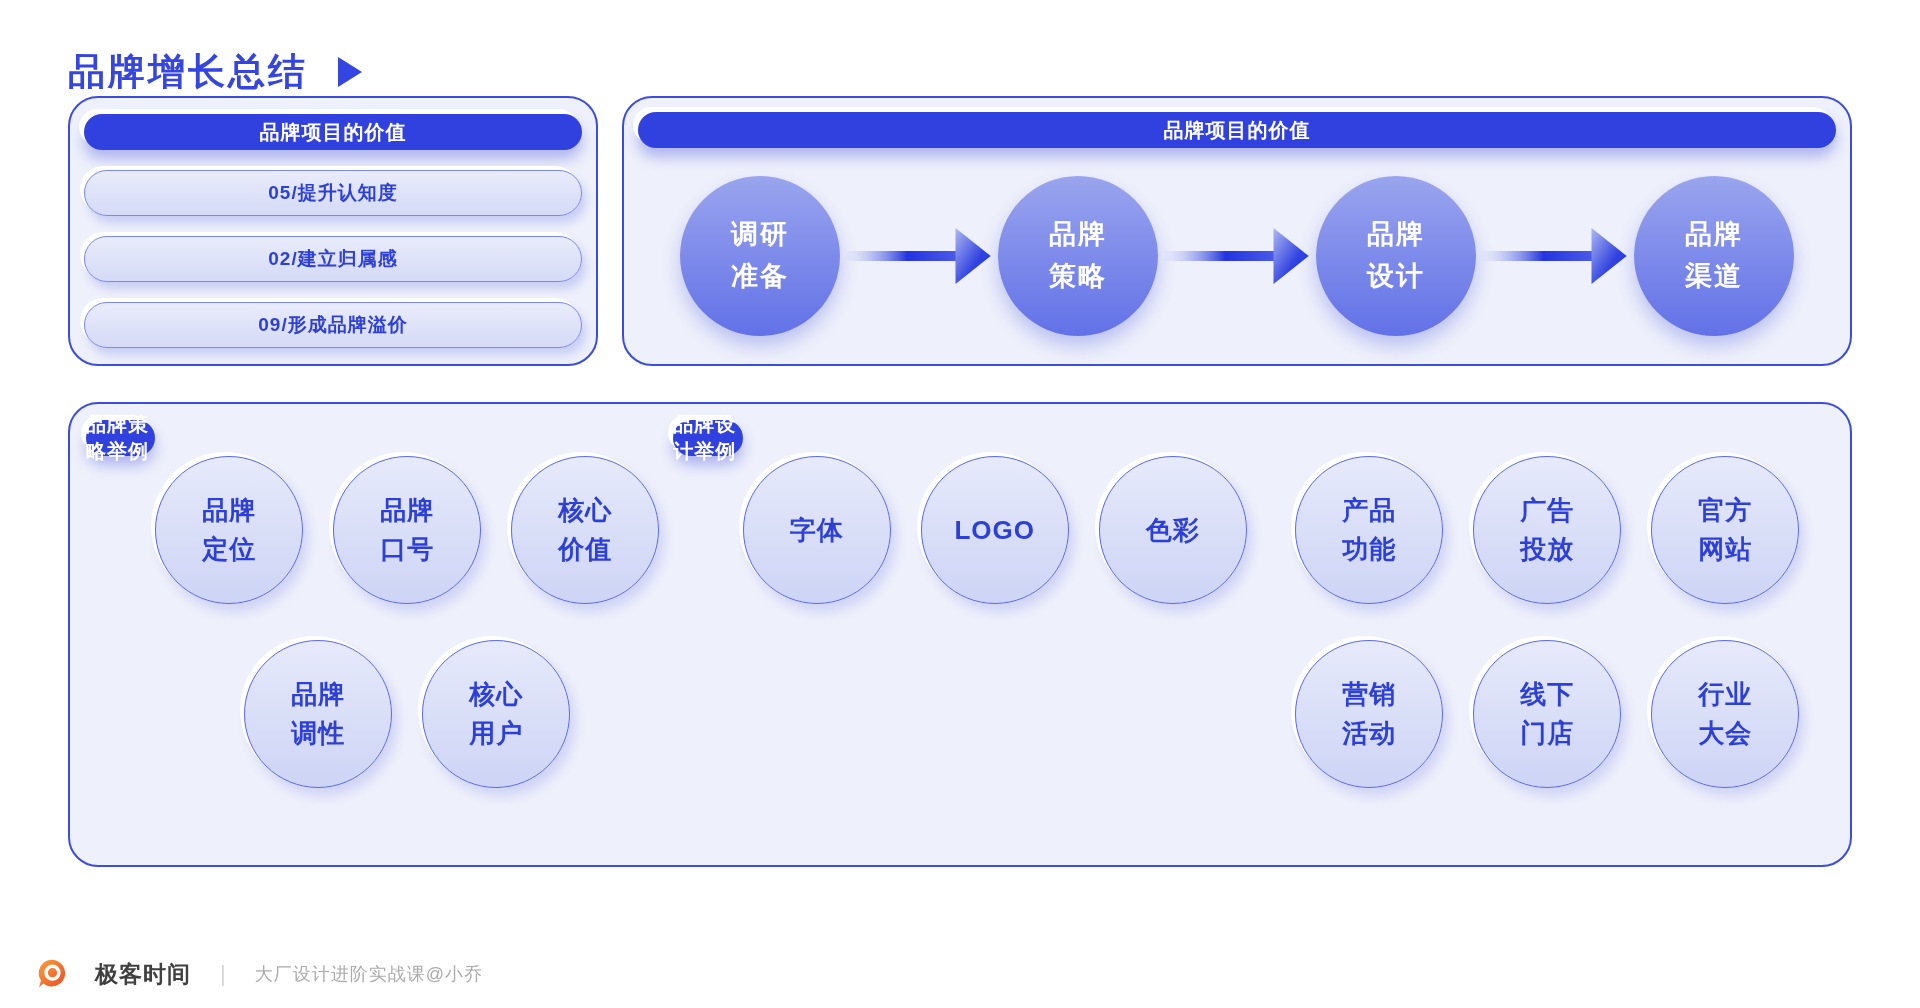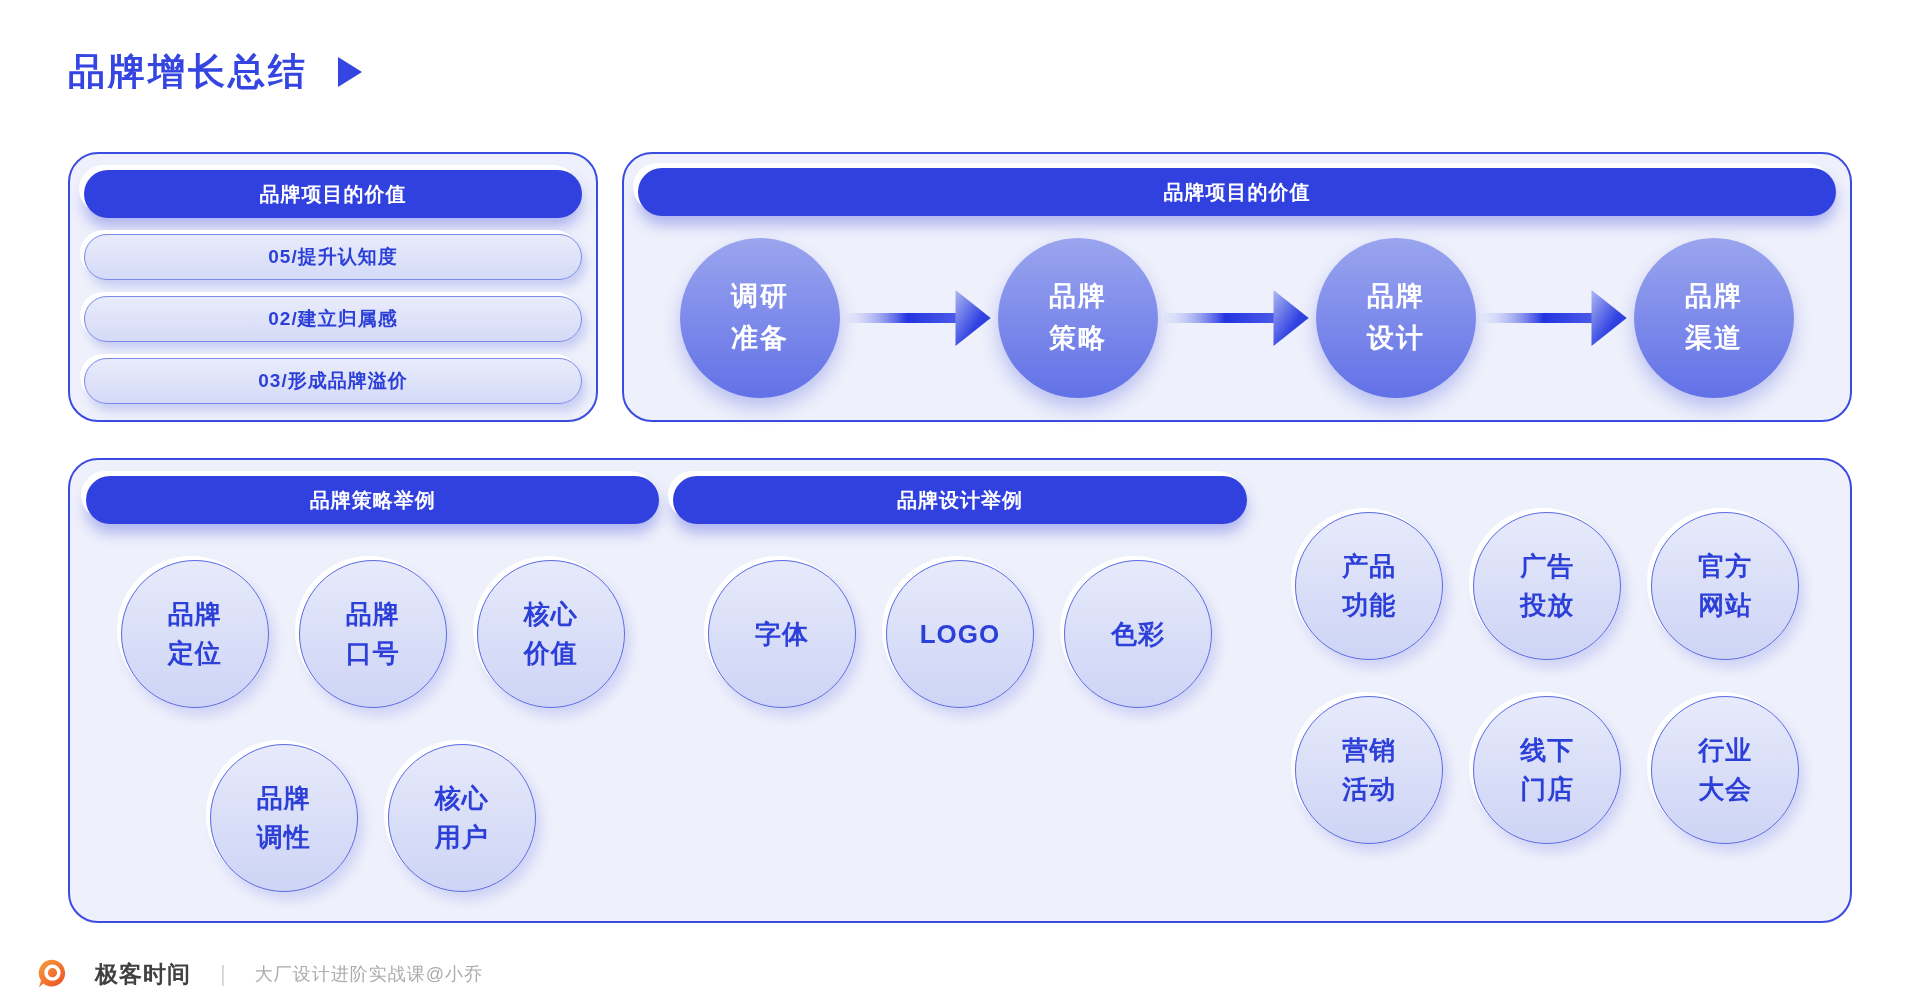--- a/index.html
+++ b/index.html
@@ -6,42 +6,42 @@
   html, body { width: 1920px; height: 1008px; }
   body {
     background: #ffffff;
     font-family: "Liberation Sans", "DejaVu Sans", sans-serif;
     overflow: hidden;
     position: relative;
   }
   .page { padding: 48px 68px 0 68px; }
 
   
-  .title-row { display: flex; align-items: center; gap: 30px; height: 48px; margin-bottom: 56px; }
+  .title-row { display: flex; align-items: center; gap: 30px; height: 48px; }
   .page-title {
     font-size: 37px; font-weight: 800; letter-spacing: 3px;
     color: #3545E1;
   }
   .play-icon {
     width: 0; height: 0;
     border-left: 24px solid #3545E1;
     border-top: 15px solid transparent;
     border-bottom: 15px solid transparent;
   }
 
   
   .panel {
     background: #EEF0FB;
     border: 2px solid #3B4CE0;
     border-radius: 30px;
   }
   .pill-header {
     background: #3141E0;
     border-radius: 28px;
-    height: 48px;
+    height: 36px;
     display: flex; align-items: center; justify-content: center;
     color: #ffffff; font-size: 20px; font-weight: 700; letter-spacing: 1px;
     box-shadow: -5px -5px 0 0 #ffffff, 0 9px 14px rgba(70, 85, 220, 0.38);
   }
 
   
   .top-row { display: flex; gap: 24px; margin-bottom: 36px; }
 
   .values-panel {
     width: 530px; height: 270px;
@@ -79,21 +79,21 @@
   }
   .flow-arrow { flex: 1; height: 60px; margin: 0 6px; }
   .flow-arrow svg { width: 100%; height: 100%; display: block; }
 
   
   .examples-panel {
     height: 465px;
     padding: 16px 16px;
     display: flex; gap: 14px;
   }
-  .example-group { flex: 1; display: flex; flex-direction: column; }
+  .example-group { flex: 1; display: flex; flex-direction: row; }
   .circle-grid {
     flex: 1;
     margin-top: 36px;
     display: flex; flex-direction: column; align-items: center; gap: 36px;
   }
   .circle-row { display: flex; gap: 30px; }
   .topic-circle {
     width: 148px; height: 148px; border-radius: 50%;
     border: 1.5px solid #5B6BE4;
     background: linear-gradient(180deg, #E7EAFB 0%, #CDD4F5 100%);
@@ -122,21 +122,21 @@
     <div class="page-title">品牌增长总结</div>
     <div class="play-icon"></div>
   </div>
 
   <div class="top-row">
 
     <div class="panel values-panel">
       <div class="pill-header">品牌项目的价值</div>
       <div class="item-pill">05/提升认知度</div>
       <div class="item-pill">02/建立归属感</div>
-      <div class="item-pill">03/形成品牌溢价</div>
+      <div class="item-pill">09/形成品牌溢价</div>
     </div>
 
     <div class="panel flow-panel">
       <div class="pill-header">品牌项目的价值</div>
       <div class="flow-row">
         <div class="flow-circle">调研
 准备</div>
         <div class="flow-arrow">
           <svg viewBox="0 0 220 60" preserveAspectRatio="none" aria-hidden="true">
             <defs>

